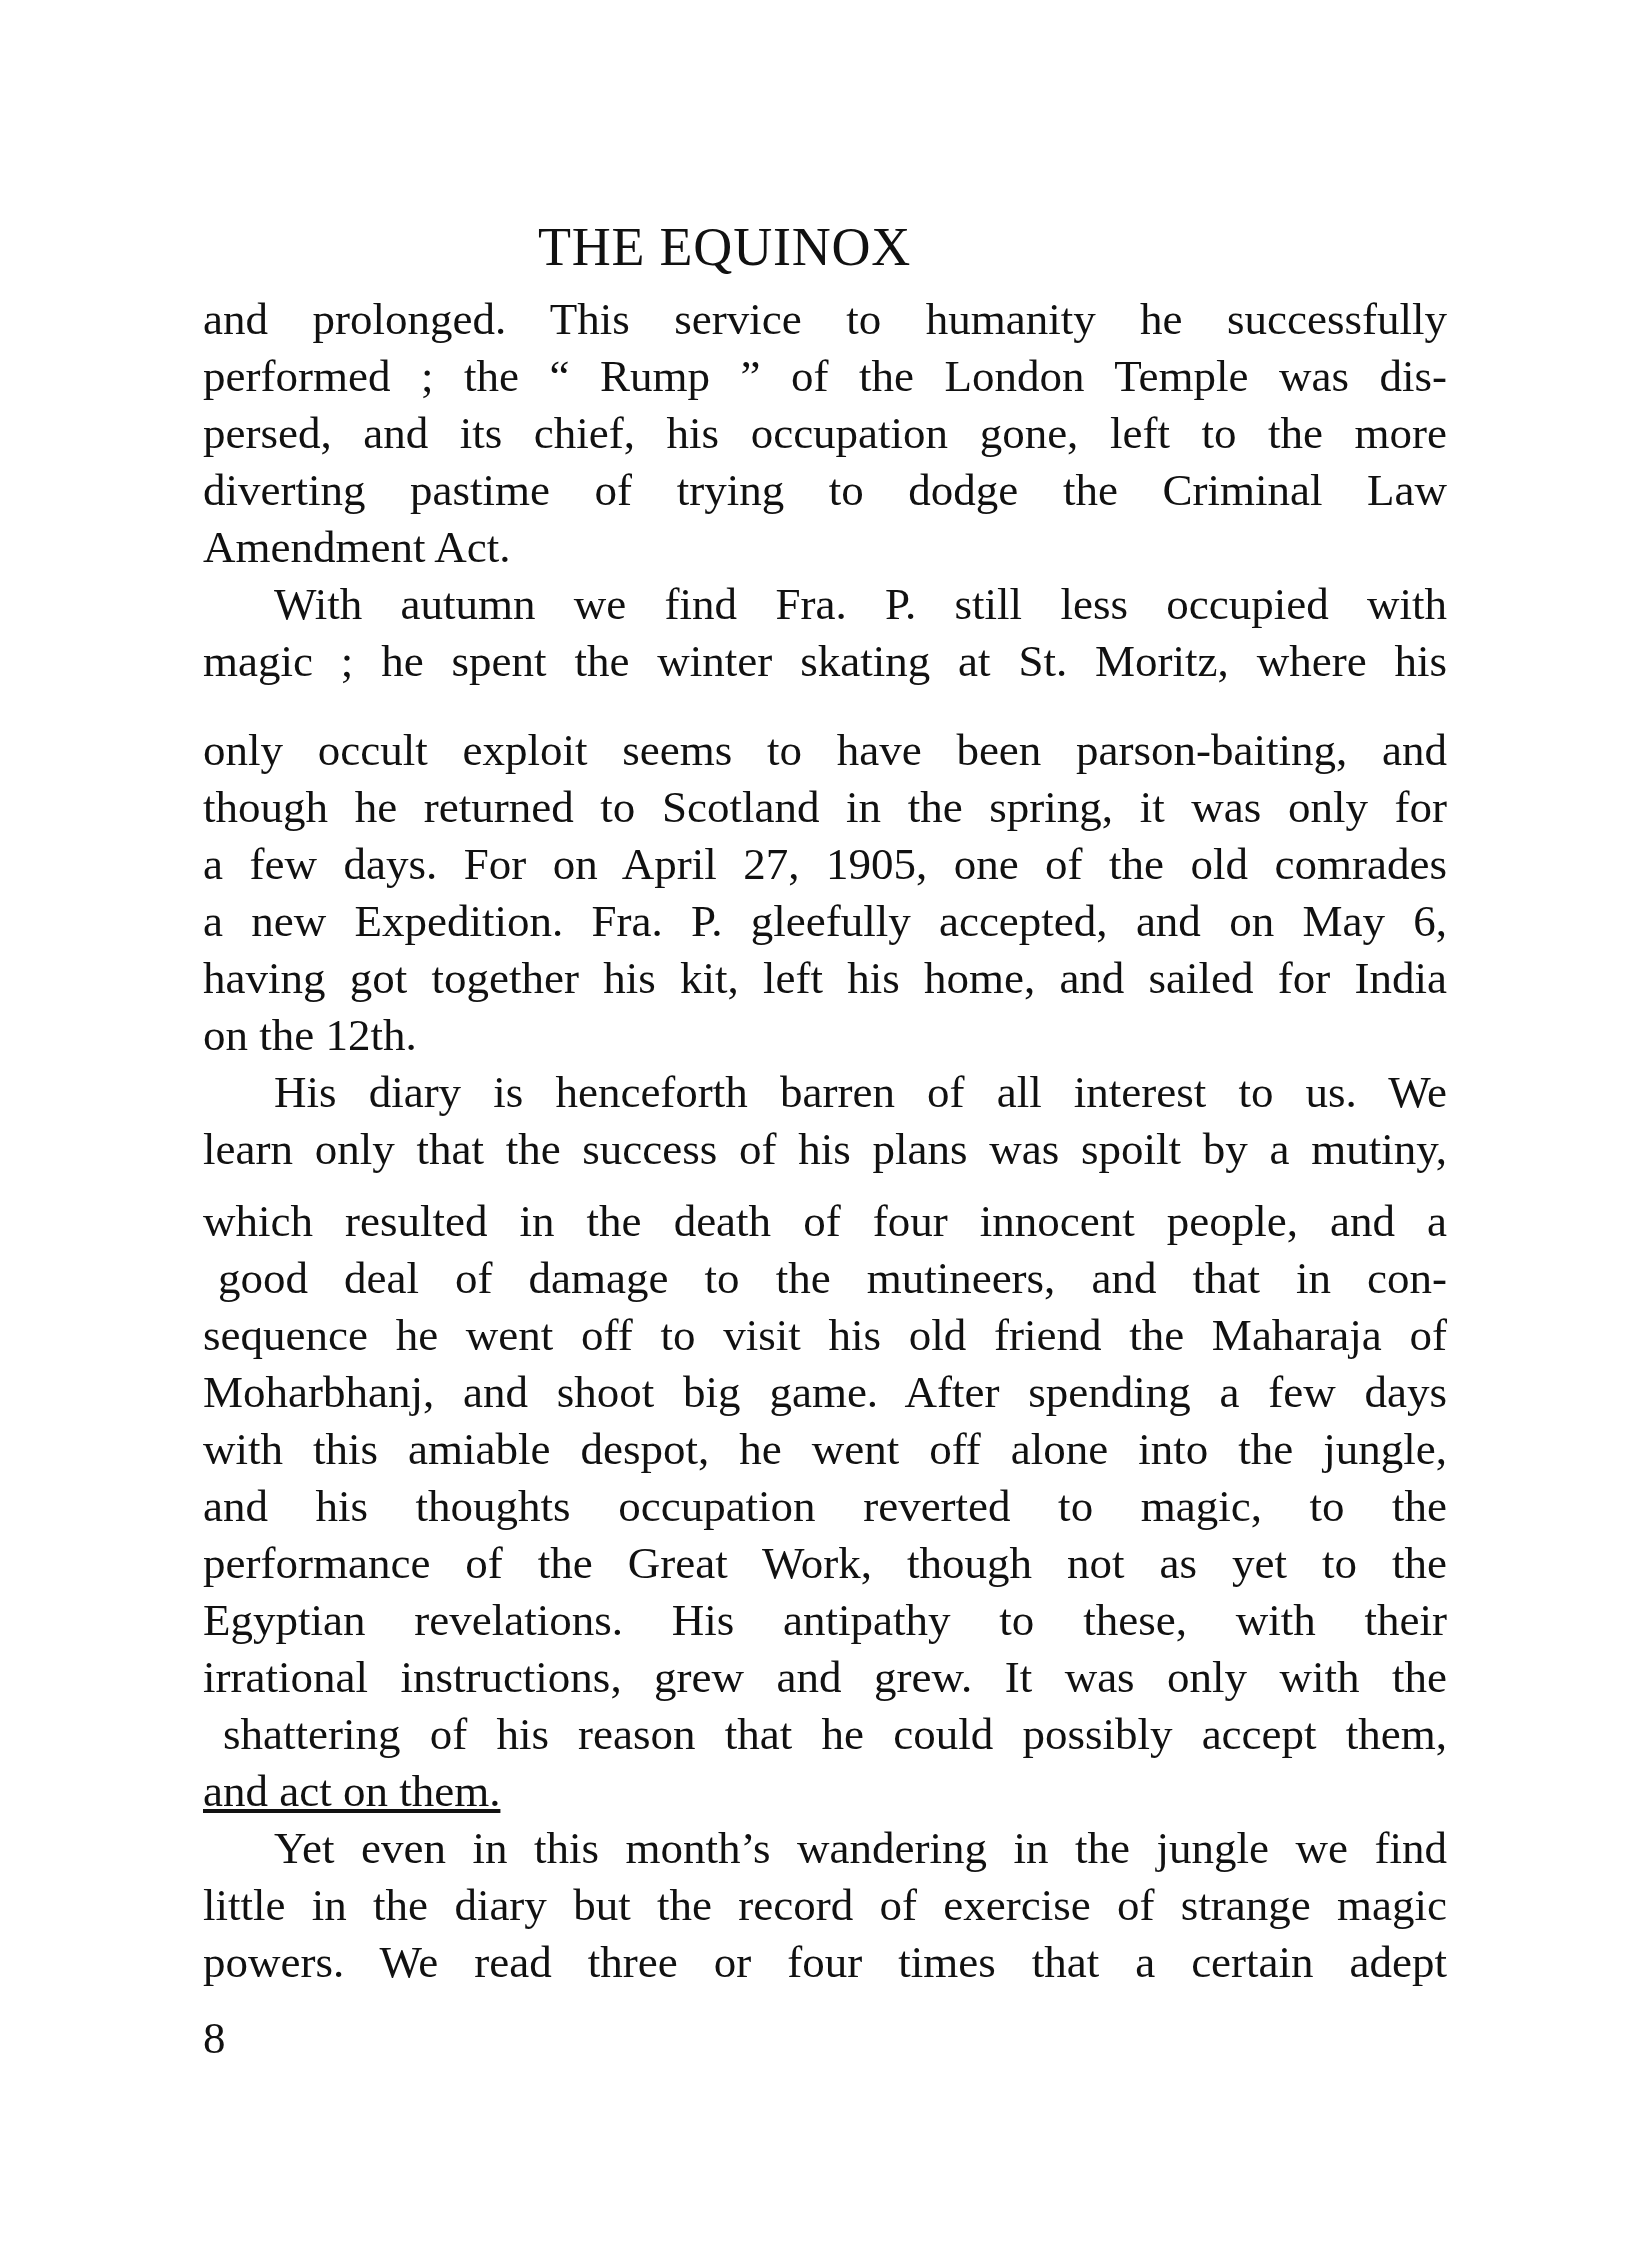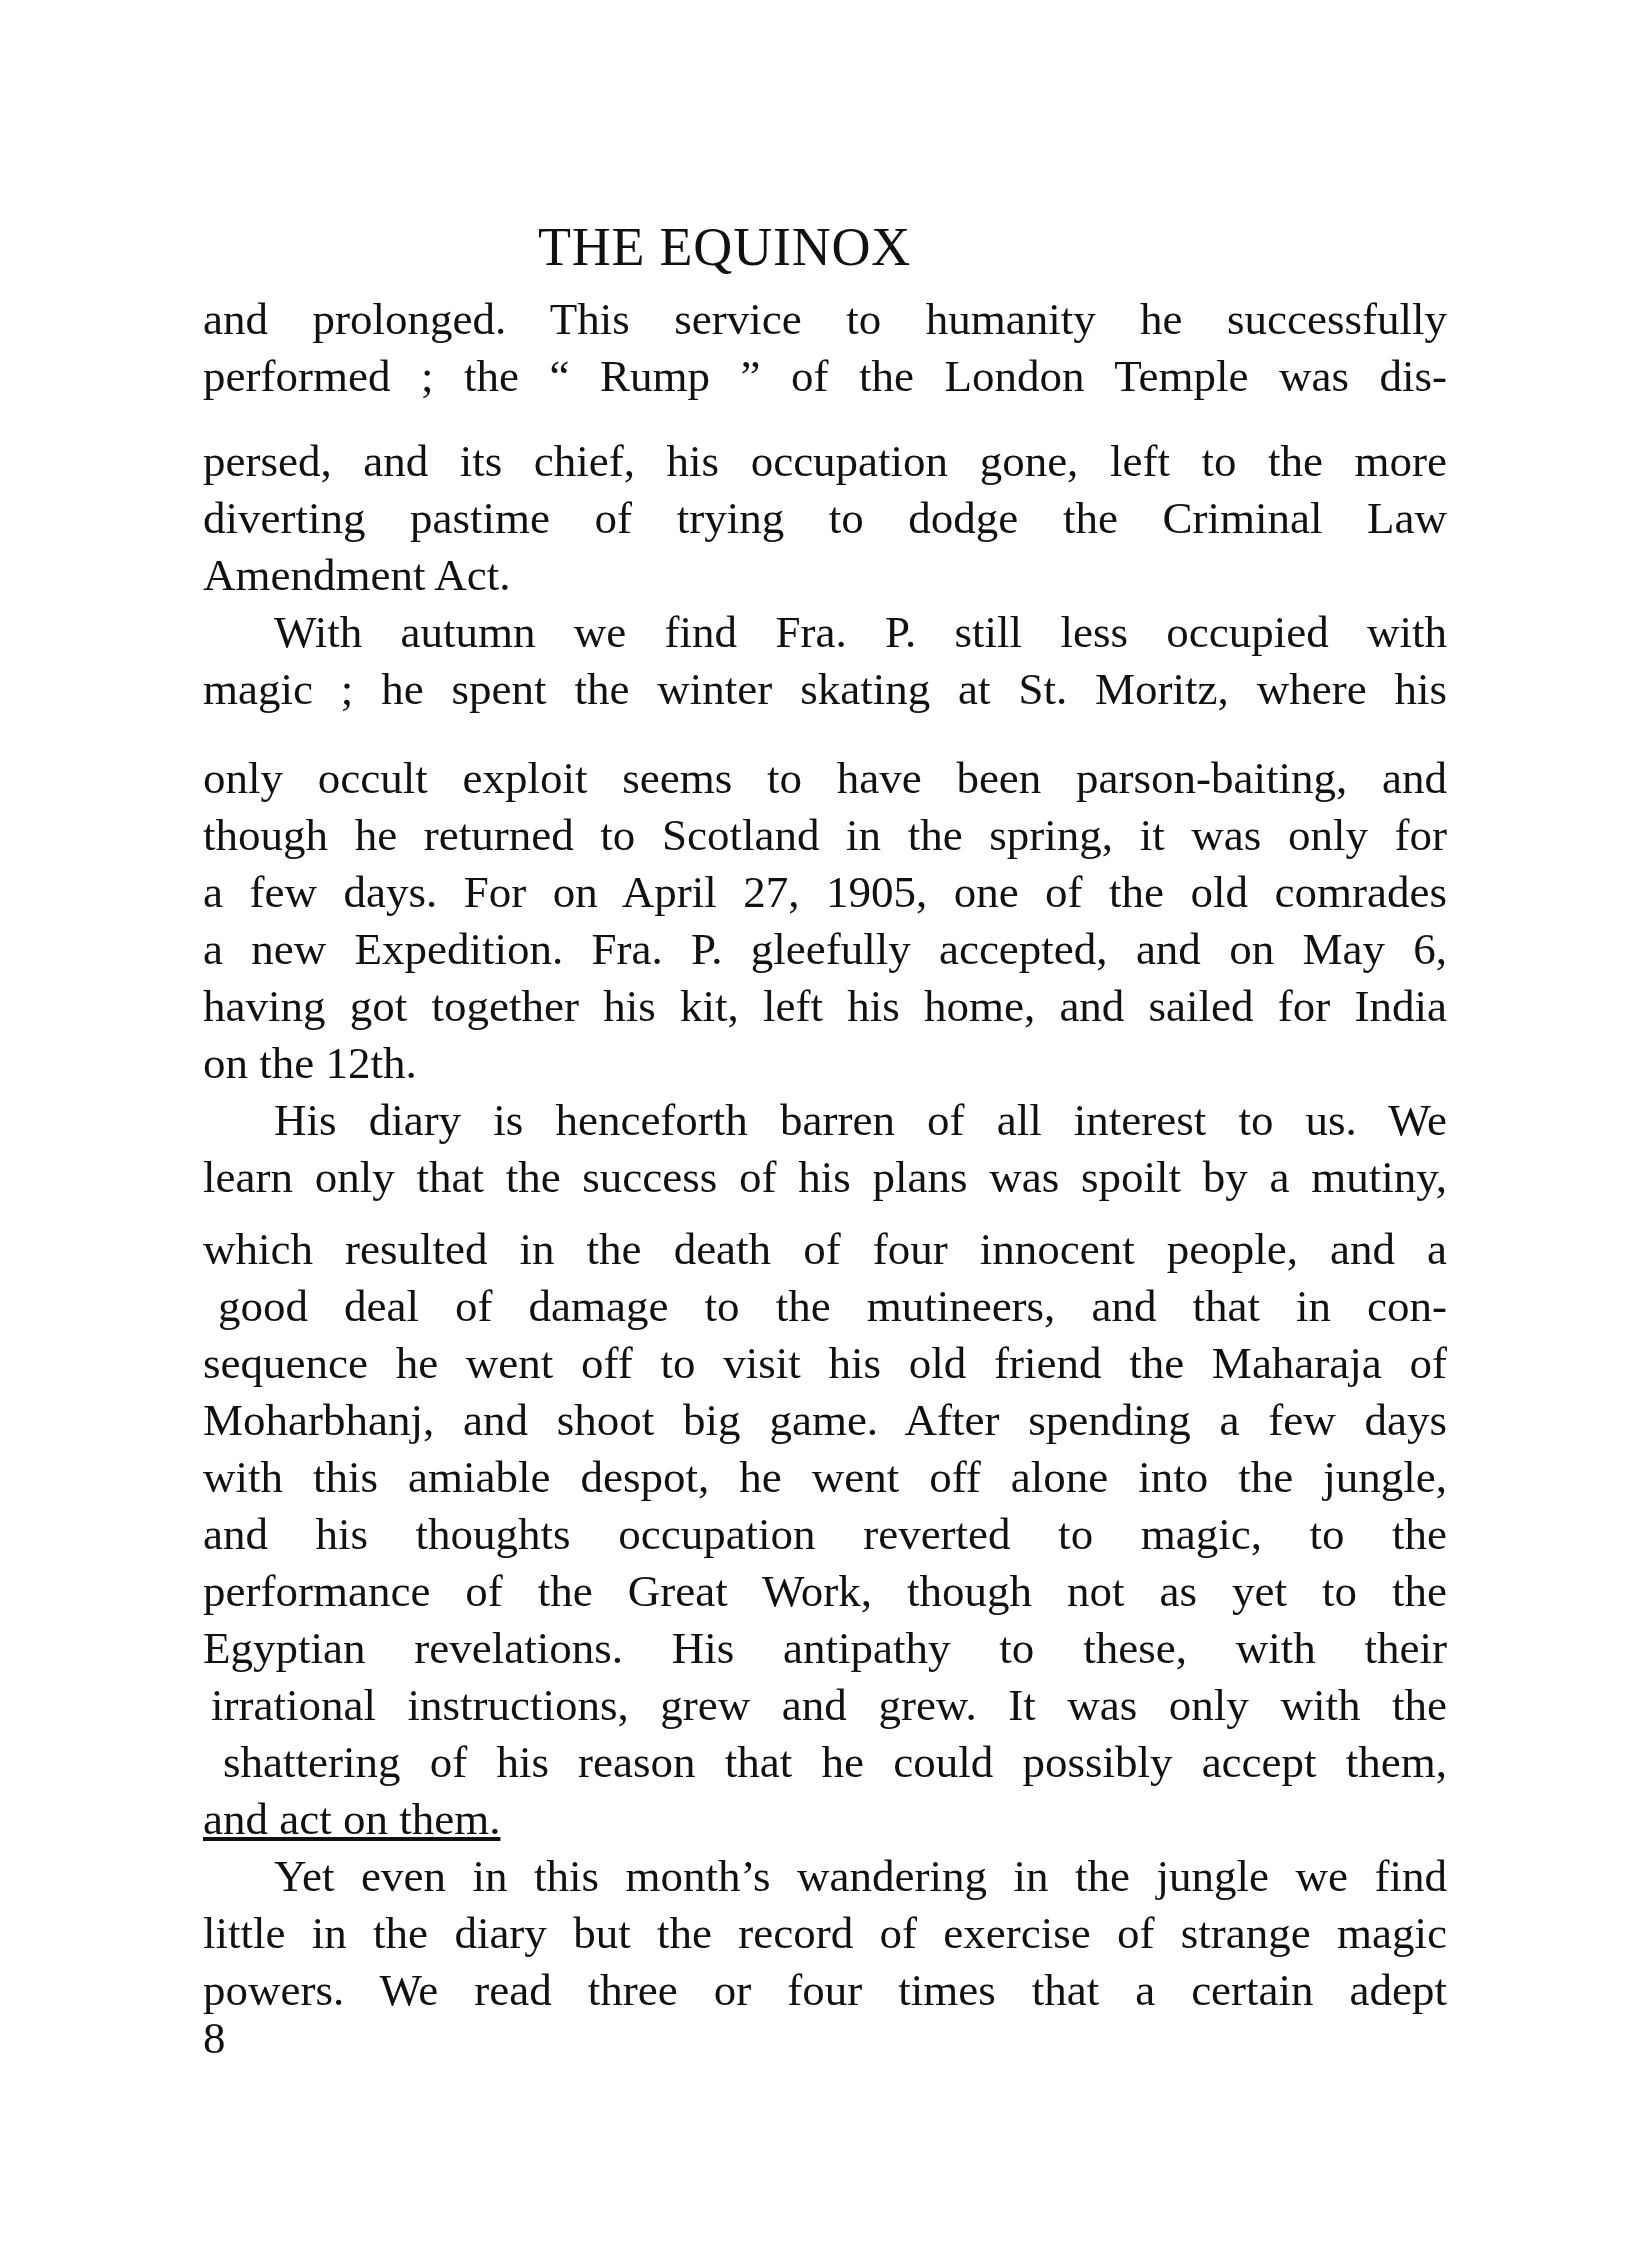--- a/index.html
+++ b/index.html
@@ -60,21 +60,21 @@
 </head>
 <body>
 
 <div class="running-head">THE EQUINOX</div>
 
 <div class="text-block">
 
   <div class="paragraph">
     <span class="line" style="white-space: normal; overflow: hidden;">and prolonged.  This service to humanity he successfully</span>
     <span class="line" style="white-space: normal; overflow: hidden;">performed ; the “ Rump ” of the London Temple was dis-</span>
-    <span class="line" style="white-space: normal; overflow: hidden; margin-top: 28px;">persed, and its chief, his occupation gone, left to the more</span>
+    <span class="line" style="white-space: normal; overflow: hidden;">persed, and its chief, his occupation gone, left to the more</span>
     <span class="line" style="white-space: normal; overflow: hidden;">diverting pastime of trying to dodge the Criminal Law</span>
     <span class="line last" style="white-space: normal; overflow: hidden;">Amendment Act.</span>
   </div>
 
   <div class="paragraph">
     <span class="line indent" style="white-space: normal; overflow: hidden;">With autumn we find Fra. P. still less occupied with</span>
     <span class="line" style="white-space: normal; overflow: hidden;">magic ; he spent the winter skating at St. Moritz, where his</span>
     <span class="line" style="white-space: normal; overflow: hidden; margin-top: 32px;">only occult exploit seems to have been parson-baiting, and</span>
     <span class="line" style="white-space: normal; overflow: hidden;">though he returned to Scotland in the spring, it was only for</span>
     <span class="line" style="white-space: normal; overflow: hidden;">a few days.  For on April 27, 1905, one of the old comrades</span>
@@ -87,21 +87,21 @@
     <span class="line indent" style="white-space: normal; overflow: hidden;">His diary is henceforth barren of all interest to us.  We</span>
     <span class="line" style="white-space: normal; overflow: hidden;">learn only that the success of his plans was spoilt by a mutiny,</span>
     <span class="line" style="white-space: normal; overflow: hidden; margin-top: 15px;">which resulted in the death of four innocent people, and a</span>
     <span class="line" style="white-space: normal; overflow: hidden; margin-left: 15px;">good deal of damage to the mutineers, and that in con-</span>
     <span class="line" style="white-space: normal; overflow: hidden;">sequence he went off to visit his old friend the Maharaja of</span>
     <span class="line" style="white-space: normal; overflow: hidden;">Moharbhanj, and shoot big game.  After spending a few days</span>
     <span class="line" style="white-space: normal; overflow: hidden;">with this amiable despot, he went off alone into the jungle,</span>
     <span class="line" style="white-space: normal; overflow: hidden;">and his thoughts occupation reverted to magic, to the</span>
     <span class="line" style="white-space: normal; overflow: hidden;">performance of the Great Work, though not as yet to the</span>
     <span class="line" style="white-space: normal; overflow: hidden;">Egyptian revelations.  His antipathy to these, with their</span>
-    <span class="line" style="white-space: normal; overflow: hidden; margin-left: 8px;">irrational instructions, grew and grew.  It was only with the</span>
+    <span class="line" style="white-space: normal; overflow: hidden;">irrational instructions, grew and grew.  It was only with the</span>
     <span class="line" style="white-space: normal; overflow: hidden; margin-left: 20px;">shattering of his reason that he could possibly accept them,</span>
     <span class="line last" style="white-space: normal; overflow: hidden; text-decoration: underline;">and act on them.</span>
   </div>
 
   <div class="paragraph">
     <span class="line indent" style="white-space: normal; overflow: hidden;">Yet even in this month’s wandering in the jungle we find</span>
     <span class="line" style="white-space: normal; overflow: hidden;">little in the diary but the record of exercise of strange magic</span>
     <span class="line" style="white-space: normal; overflow: hidden;">powers.  We read three or four times that a certain adept</span>
   </div>
 </div>

